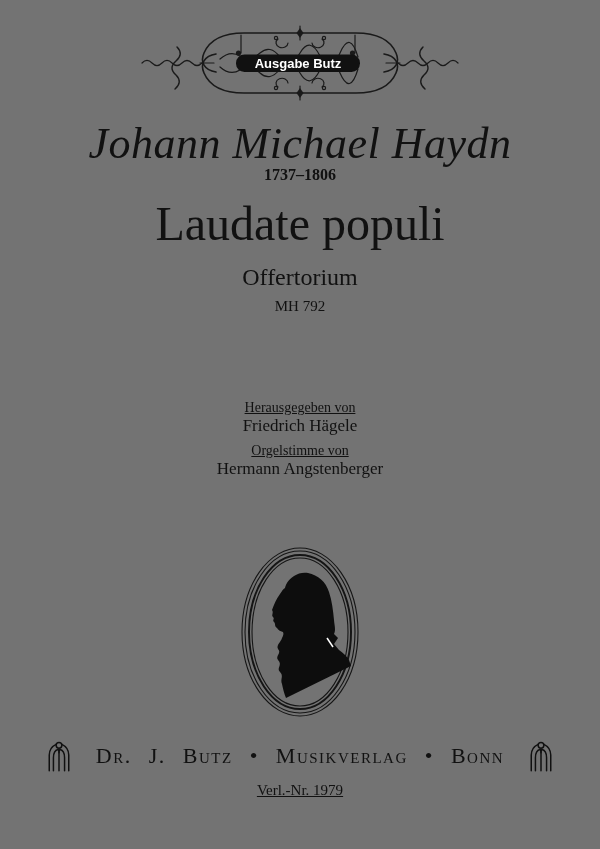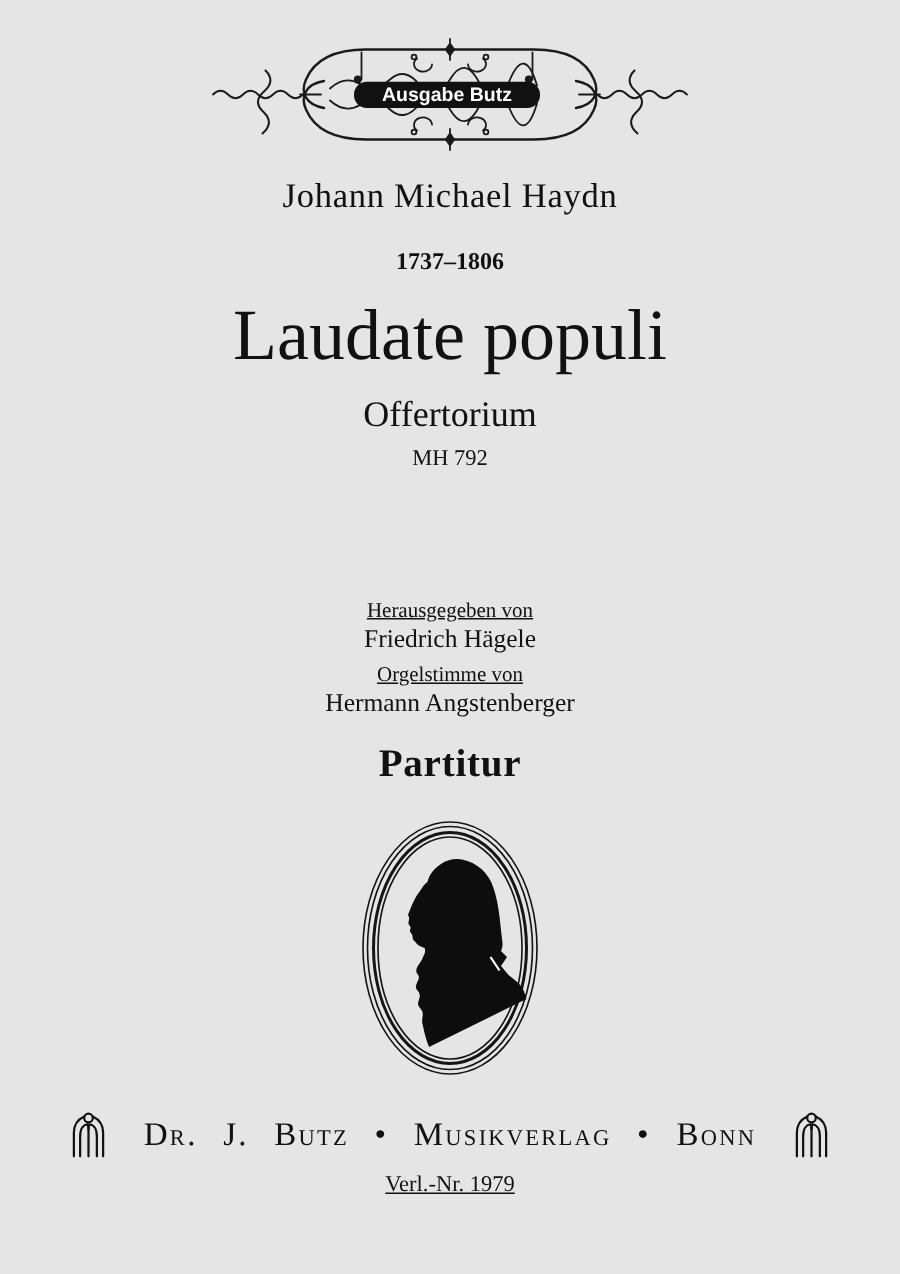--- a/index.html
+++ b/index.html
@@ -1,27 +1,27 @@
 <!DOCTYPE html>
 <html><head>
 <meta charset="utf-8">
 <style>
   html,body{margin:0;padding:0;background:#888;}
   .page{
     position:relative;
     width:600px;height:849px;
     margin:0 auto;
-    background:#e5e5e5;
+    background:#737373;
     color:#111;
     font-family:"Liberation Serif", serif;
     overflow:hidden;
   }
   .centered{position:absolute;left:0;width:100%;text-align:center;}
   .banner-wrap{position:absolute;top:20px;left:50%;transform:translateX(-50%);}
-  .composer-name{top:118px;font-size:23px;letter-spacing:.5px;}
+  .composer-name{top:118px;font-size:44px;letter-spacing:.5px;font-style:italic;}
   .composer-dates{top:166px;font-size:16px;font-weight:bold;}
   .work-title{top:196px;font-size:48px;}
   .work-genre{top:264px;font-size:24px;}
   .work-catalog{top:298px;font-size:15px;}
   .scoring{top:336px;font-size:19px;line-height:18.5px;}
   .credit-label{font-size:14px;text-decoration:underline;}
   .credit-name{font-size:17px;}
   .credit-ed-label{top:400px;}
   .credit-ed-name{top:416px;}
   .credit-org-label{top:443px;}
@@ -84,21 +84,20 @@
   <div class="centered work-title">Laudate populi</div>
   <div class="centered work-genre">Offertorium</div>
   <div class="centered work-catalog">MH 792</div>
 
 
   <div class="centered credit-label credit-ed-label">Herausgegeben von</div>
   <div class="centered credit-name credit-ed-name">Friedrich Hägele</div>
   <div class="centered credit-label credit-org-label">Orgelstimme von</div>
   <div class="centered credit-name credit-org-name">Hermann Angstenberger</div>
 
-  <div class="centered edition-format">Partitur</div>
 
   <div class="portrait-wrap">
     <svg width="122" height="174" viewBox="0 0 122 174">
       <g fill="none" stroke="#151515">
         <ellipse cx="61" cy="87" rx="58" ry="84" stroke-width="1.1"></ellipse>
         <ellipse cx="61" cy="87" rx="55" ry="81" stroke-width="1.1"></ellipse>
         <ellipse cx="61" cy="87" rx="51" ry="77" stroke-width="2"></ellipse>
         <ellipse cx="61" cy="87" rx="48" ry="74" stroke-width="1.1"></ellipse>
       </g>
       <path fill="#0d0d0d" d="

